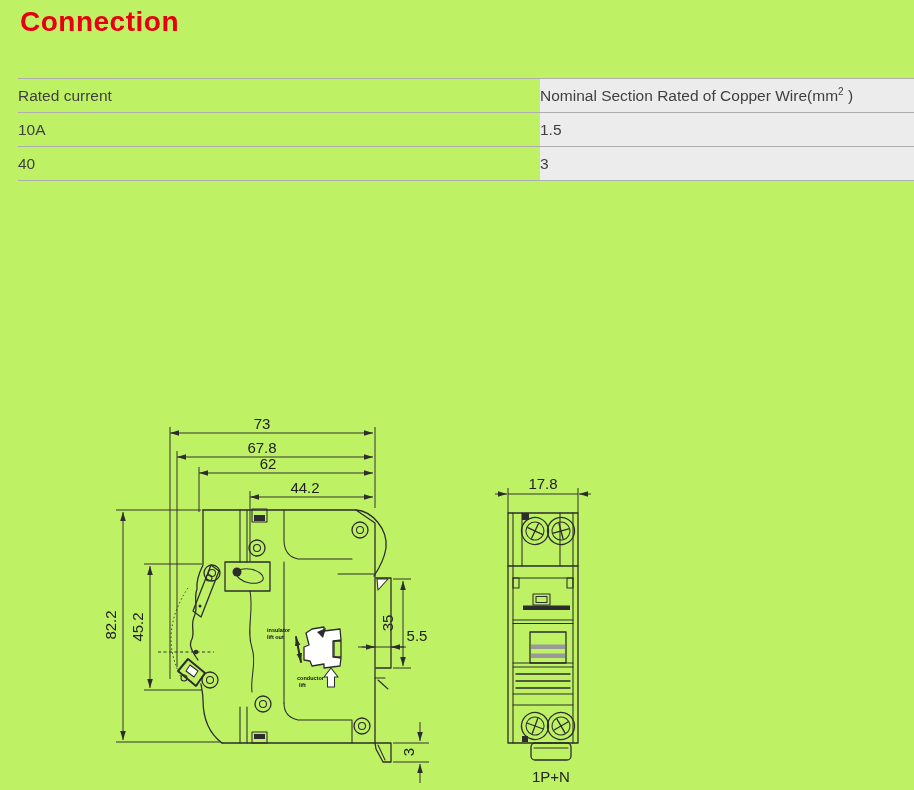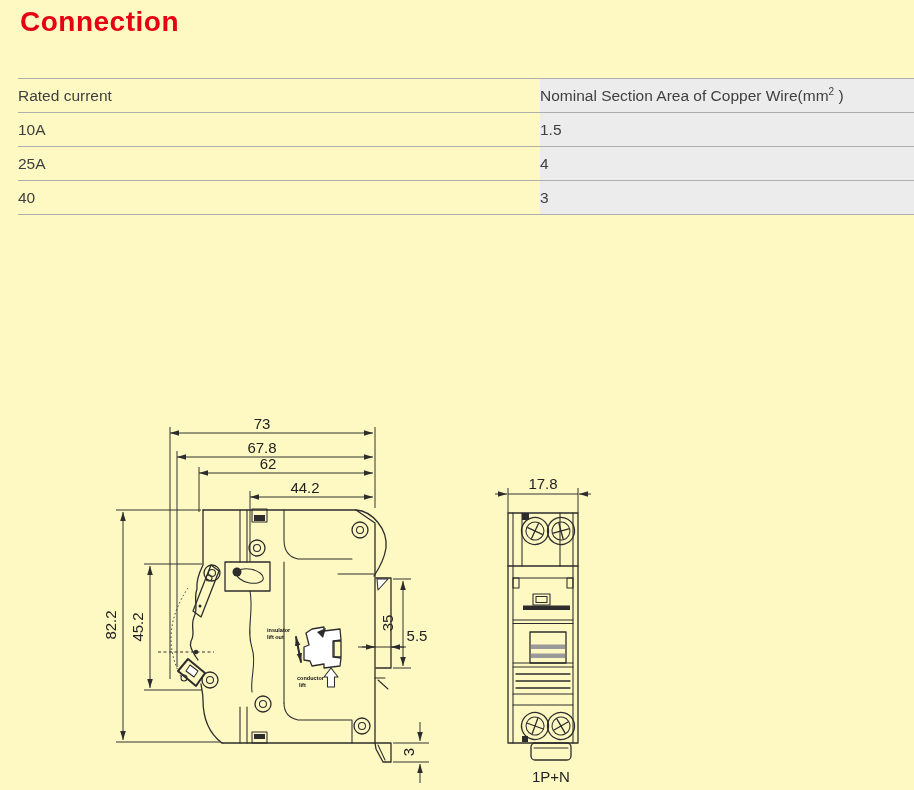--- a/index.html
+++ b/index.html
@@ -3,21 +3,21 @@
 <meta charset="utf-8">
 <style>
   :root{
     --accent:#e60012;
     --tline:#aeaeae;
     --cellbg:#ececec;
     --stroke:#2d2d2d;
   }
   html,body{margin:0;padding:0;}
   .page{
-    position:relative;width:914px;height:790px;background:#fef9c3;
+    position:relative;width:914px;height:790px;background:#bef264;
     font-family:"Liberation Sans",sans-serif;overflow:hidden;
   }
   .heading{
     position:absolute;left:20px;margin:0;color:var(--accent);
     font-weight:700;font-size:28px;letter-spacing:.5px;
   }
   #h-connection{top:6px;}
   #h-mounting{top:355px;}
   table.spec{
     position:absolute;left:18px;top:78px;width:896px;
@@ -47,29 +47,25 @@
 <body>
 
 <div class="page">
 
   <h1 class="heading" id="h-connection">Connection</h1>
 
   <table class="spec">
     <tbody>
       <tr>
         <td class="c1">Rated current</td>
-        <td class="c2"><span>Nominal Section Area of Copper Wire(mm</span><sup>2</sup><span> )</span></td>
+        <td class="c2"><span>Nominal Section Rated of Copper Wire(mm</span><sup>2</sup><span> )</span></td>
       </tr>
       <tr>
         <td class="c1">10A</td>
         <td class="c2">1.5</td>
-      </tr>
-      <tr>
-        <td class="c1">25A</td>
-        <td class="c2">4</td>
       </tr>
       <tr>
         <td class="c1">40</td>
         <td class="c2">3</td>
       </tr>
     </tbody>
   </table>
 
 
   <svg class="drawing" width="914" height="380" viewBox="0 0 914 380">

